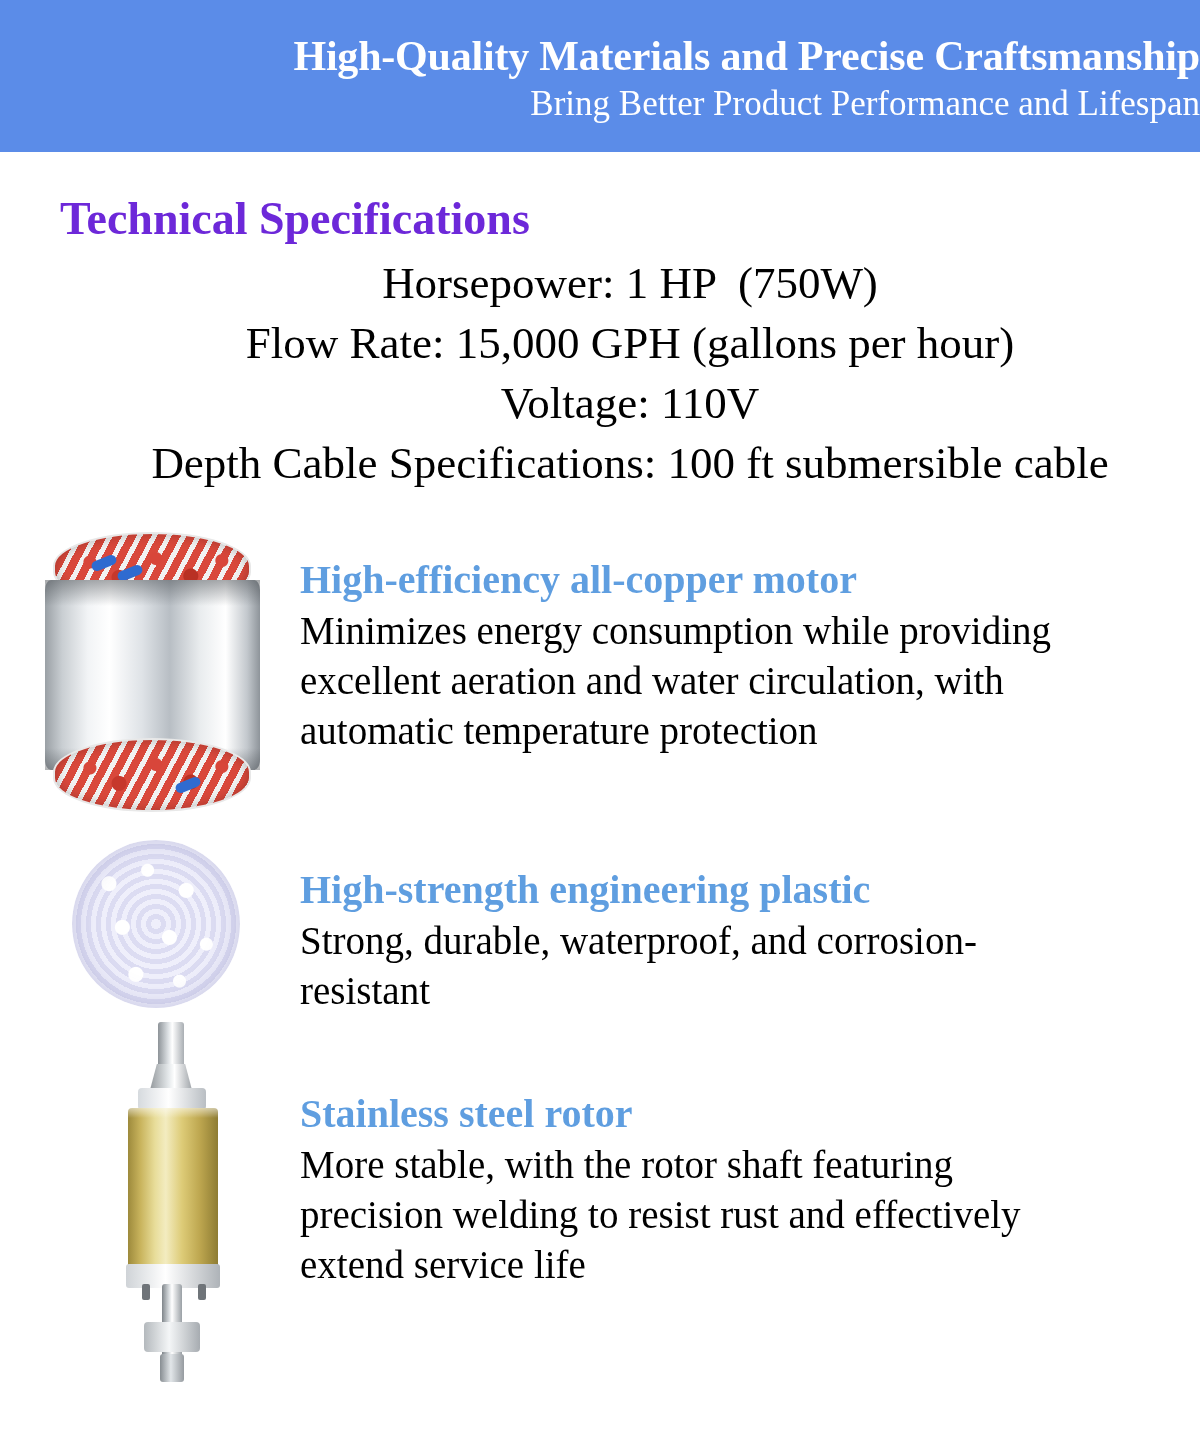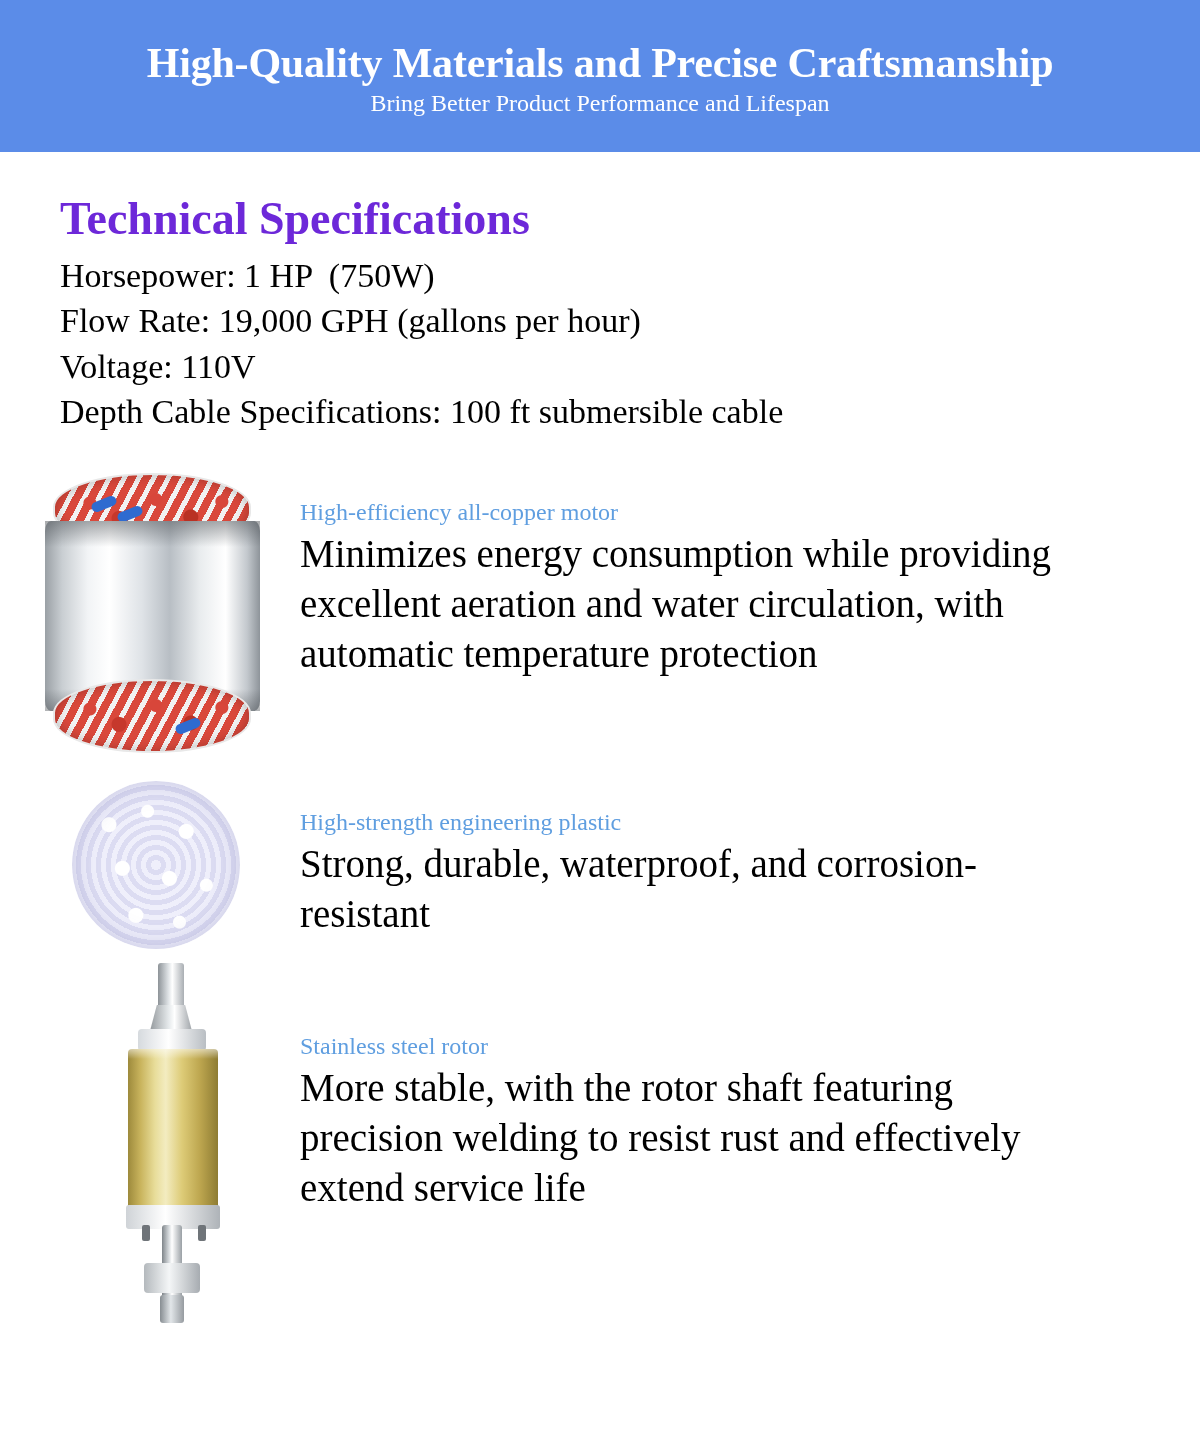--- a/index.html
+++ b/index.html
@@ -17,61 +17,62 @@
     overflow: hidden;
   }
 
   
   .banner {
     width: 1200px;
     height: 152px;
     background: #5b8ce8;
     display: flex;
     flex-direction: column;
-    align-items: center;
+    align-items: flex-end;
     justify-content: center;
     padding-top: 6px;
   }
   .banner-title {
     font-family: "Liberation Serif", serif;
     font-weight: bold;
     font-size: 42px;
     line-height: 1.12;
     color: #ffffff;
     text-align: center;
     letter-spacing: -0.2px;
   }
   .banner-sub {
     font-family: "Liberation Serif", serif;
     font-weight: normal;
-    font-size: 24px;
+    font-size: 35px;
     line-height: 1.2;
     color: #ffffff;
     text-align: center;
     margin-top: 2px;
   }
 
   
   .specs {
     padding: 42px 0 0 60px;
   }
   .specs-title {
     font-family: "Liberation Serif", serif;
     font-weight: bold;
     font-size: 46px;
     color: #6d28d9;
     line-height: 1.1;
     margin-bottom: 8px;
   }
   .spec-line {
     font-family: "Liberation Serif", serif;
-    font-size: 34px;
+    font-size: 45px;
     line-height: 1.34;
     color: #000000;
     white-space: pre;
+    text-align: center;
   }
 
   
   .features {
     margin-top: 38px;
   }
   .feature {
     display: flex;
     align-items: flex-start;
     position: relative;
@@ -80,24 +81,25 @@
     width: 300px;
     flex: 0 0 300px;
     position: relative;
   }
   .feature-text {
     padding-right: 60px;
     padding-top: 8px;
   }
   .feature-heading {
     font-family: "Liberation Serif", serif;
-    font-size: 24px;
+    font-size: 40px;
     color: #5f9ee0;
     line-height: 1.1;
     margin-bottom: 4px;
+    font-weight: bold;
   }
   .feature-body {
     font-family: "Liberation Serif", serif;
     font-size: 39px;
     line-height: 1.28;
     color: #000000;
     max-width: 800px;
   }
 
   
@@ -275,21 +277,21 @@
 <body>
 
 <div class="banner">
   <div class="banner-title">High-Quality Materials and Precise Craftsmanship</div>
   <div class="banner-sub">Bring Better Product Performance and Lifespan</div>
 </div>
 
 <div class="specs">
   <div class="specs-title">Technical Specifications</div>
   <div class="spec-line">Horsepower: 1 HP  (750W)</div>
-  <div class="spec-line">Flow Rate: 19,000 GPH (gallons per hour)</div>
+  <div class="spec-line">Flow Rate: 15,000 GPH (gallons per hour)</div>
   <div class="spec-line">Voltage: 110V</div>
   <div class="spec-line">Depth Cable Specifications: 100 ft submersible cable</div>
 </div>
 
 <div class="features">
 
   <div class="feature row1">
     <div class="feature-img">
       <div class="stator">
         <div class="stator-coil top">

